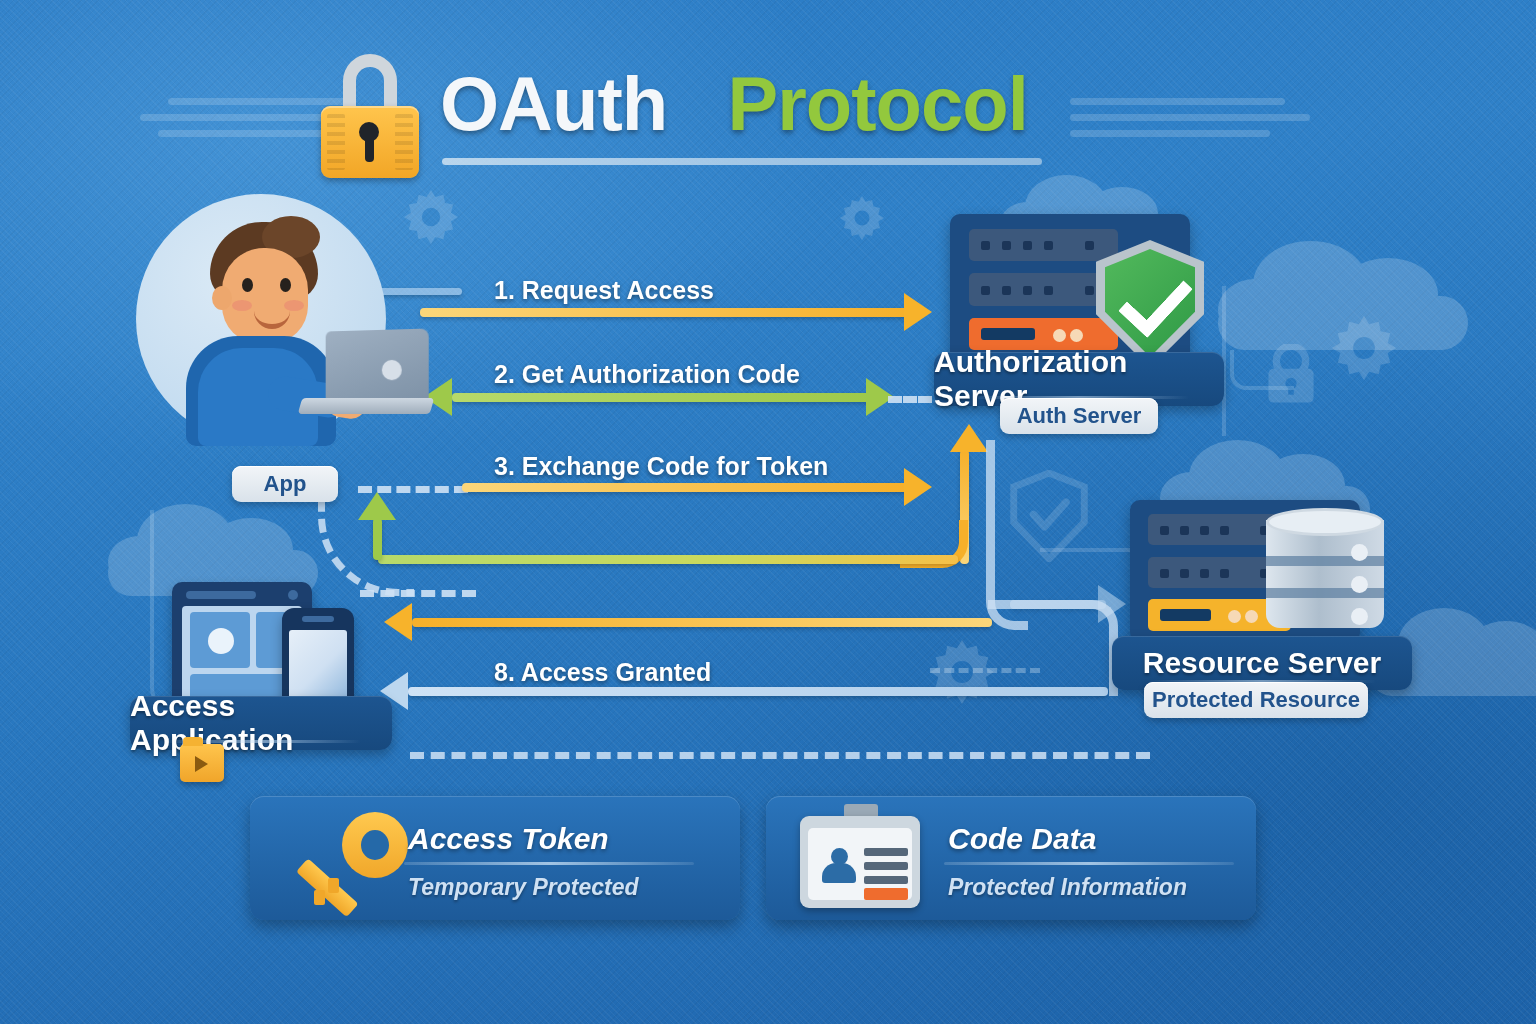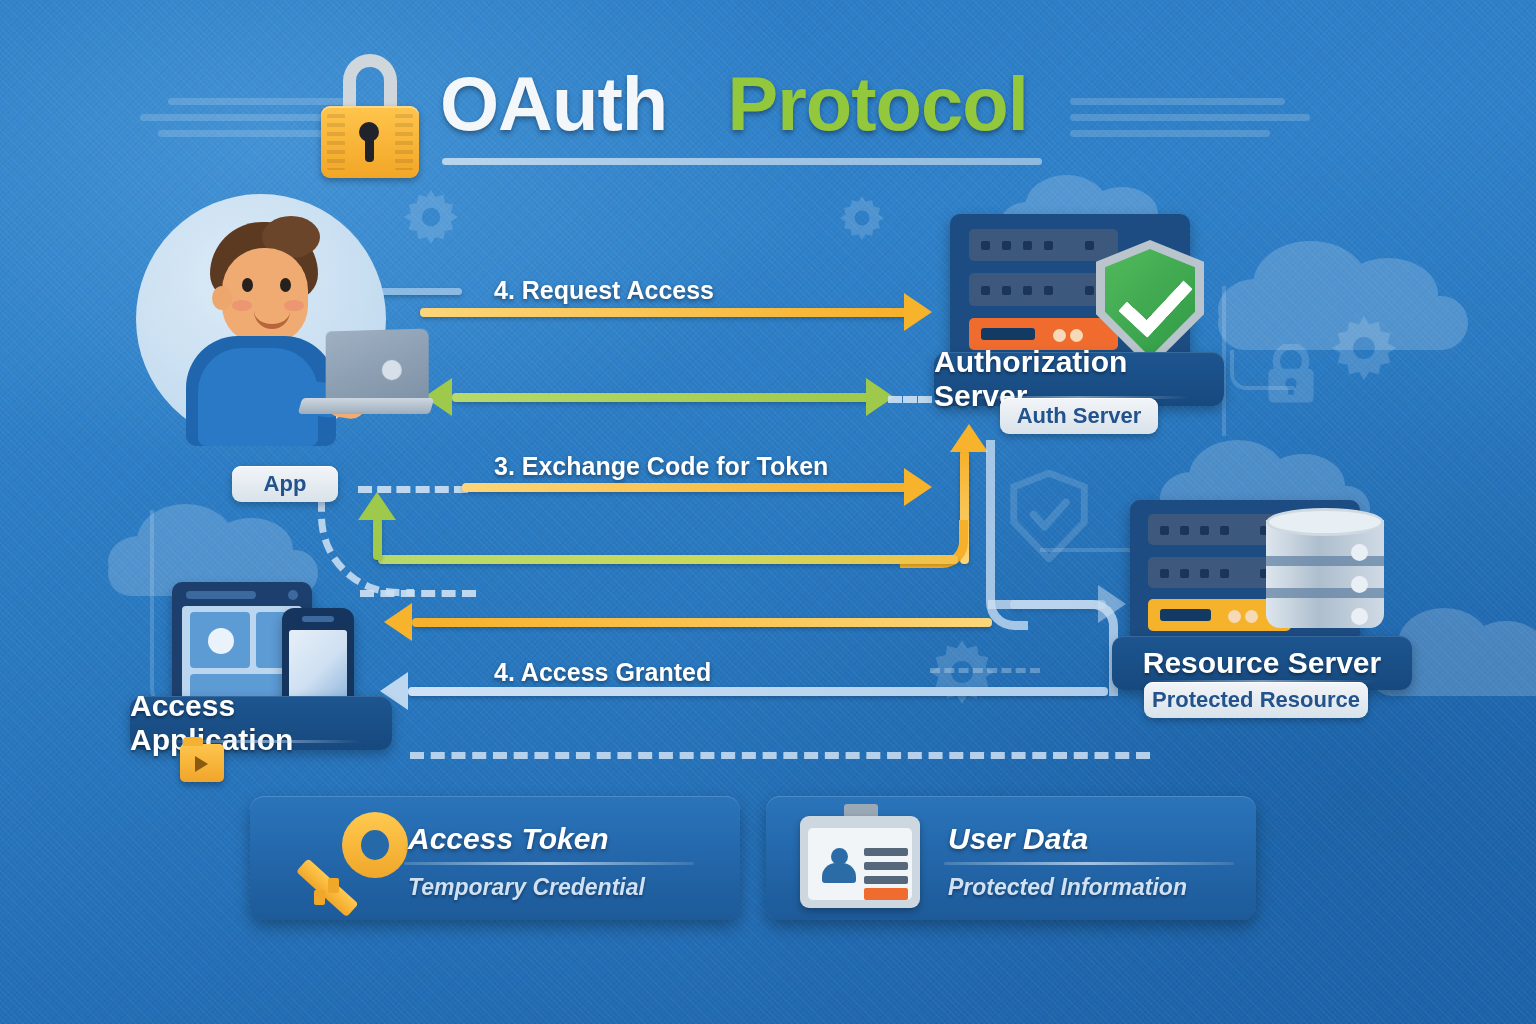--- a/index.html
+++ b/index.html
@@ -443,25 +443,28 @@
     <div class="folder">
         <div class="play"></div>
       </div>
   </div>
 
   <div class="layer z-flow">
 
     <div class="shaft" style="left:352px;top:288px;width:110px;background:rgba(206,226,245,.55);height:7px;"></div>
 
     <div class="flow-label" style="left:494px;top:276px;">
-      <span>4. Request Access</span>
+      <span>1. Request Access</span>
     </div>
     <div class="shaft" style="left:420px;top:308px;width:490px;background:linear-gradient(90deg,#f6c martial,#f7b32b);background:linear-gradient(90deg,#fbd67a,#f6b02a);"></div>
     <div class="head head-r" style="--ac:#f7b32b;left:904px;top:293px;"></div>
 
+    <div class="flow-label" style="left:494px;top:360px;">
+      <span>2. Get Authorization Code</span>
+    </div>
     <div class="shaft" style="left:452px;top:393px;width:420px;background:linear-gradient(90deg,#b7d96a,#9ec94a);"></div>
     <div class="head head-l" style="--ac:#9ec94a;left:424px;top:378px;"></div>
     <div class="head head-r" style="--ac:#9ec94a;left:866px;top:378px;"></div>
     <div class="dash-h" style="left:888px;top:396px;width:44px;"></div>
 
     <div class="flow-label" style="left:494px;top:452px;">
       <span>3. Exchange Code for Token</span>
     </div>
     <div class="dash-h" style="left:358px;top:486px;width:110px;"></div>
     <div class="shaft" style="left:462px;top:483px;width:448px;background:linear-gradient(90deg,#fbd67a,#f6b02a);"></div>
@@ -478,56 +481,56 @@
     <div style="position:absolute;left:318px;top:490px;width:96px;height:106px;border:7px dashed #cfe2f5;border-top:none;border-right:none;border-radius:0 0 0 80px;box-sizing:border-box;opacity:.85;"></div>
     <div class="dash-h" style="left:360px;top:590px;width:116px;"></div>
 
     <div class="shaft" style="left:412px;top:618px;width:580px;background:linear-gradient(90deg,#f6b02a,#fbd67a);"></div>
     <div class="head head-l" style="--ac:#f7b32b;left:384px;top:603px;"></div>
 
     <div style="position:absolute;left:986px;top:440px;width:42px;height:190px;border:9px solid #cfe2f5;border-top:none;border-right:none;border-radius:0 0 0 28px;box-sizing:border-box;opacity:.75;"></div>
     <div style="position:absolute;left:988px;top:600px;width:130px;height:96px;border:9px solid #cfe2f5;border-left:none;border-bottom:none;border-radius:0 26px 0 0;box-sizing:border-box;opacity:.75;"></div>
 
     <div class="flow-label" style="left:494px;top:658px;">
-      <span>4. Access Granted</span>
+      <span>8. Access Granted</span>
     </div>
     <div class="shaft" style="left:408px;top:687px;width:700px;background:linear-gradient(90deg,#cfe2f5,#aecdea);"></div>
     <div class="head head-l" style="--ac:#bcd7ef;left:380px;top:672px;"></div>
 
     <div class="dash-h" style="left:410px;top:752px;width:740px;opacity:.85;"></div>
   </div>
 
   <div class="layer z-top">
 
     <div class="legend-card" style="left:250px;top:796px;width:490px;height:124px;"></div>
     <div class="keyicon">
       <div class="ring"></div>
         <div class="hole"></div>
       <div class="stem"></div>
       <div class="tooth" style="left:14px;top:78px;"></div>
       <div class="tooth" style="left:28px;top:66px;"></div>
     </div>
     <div class="legend-title" style="left:408px;top:822px;">Access Token</div>
     <div class="legend-rule" style="left:404px;top:862px;width:290px;"></div>
-    <div class="legend-sub" style="left:408px;top:874px;">Temporary Credential</div>
+    <div class="legend-sub" style="left:408px;top:874px;">Temporary Protected</div>
 
     <div class="legend-card" style="left:766px;top:796px;width:490px;height:124px;"></div>
     <div class="idcard">
       <div class="clip"></div>
       <div class="body">
         <div class="inner">
           <div class="ph">
               <i></i>
               <b></b>
             </div>
           <div class="line" style="top:20px;"></div>
           <div class="line" style="top:34px;"></div>
           <div class="line" style="top:48px;"></div>
           <div class="line orange" style="top:60px;"></div>
         </div>
       </div>
     </div>
-    <div class="legend-title" style="left:948px;top:822px;">User Data</div>
+    <div class="legend-title" style="left:948px;top:822px;">Code Data</div>
     <div class="legend-rule" style="left:944px;top:862px;width:290px;"></div>
     <div class="legend-sub" style="left:948px;top:874px;">Protected Information</div>
   </div>
 
 </div>
 
 </body></html>

